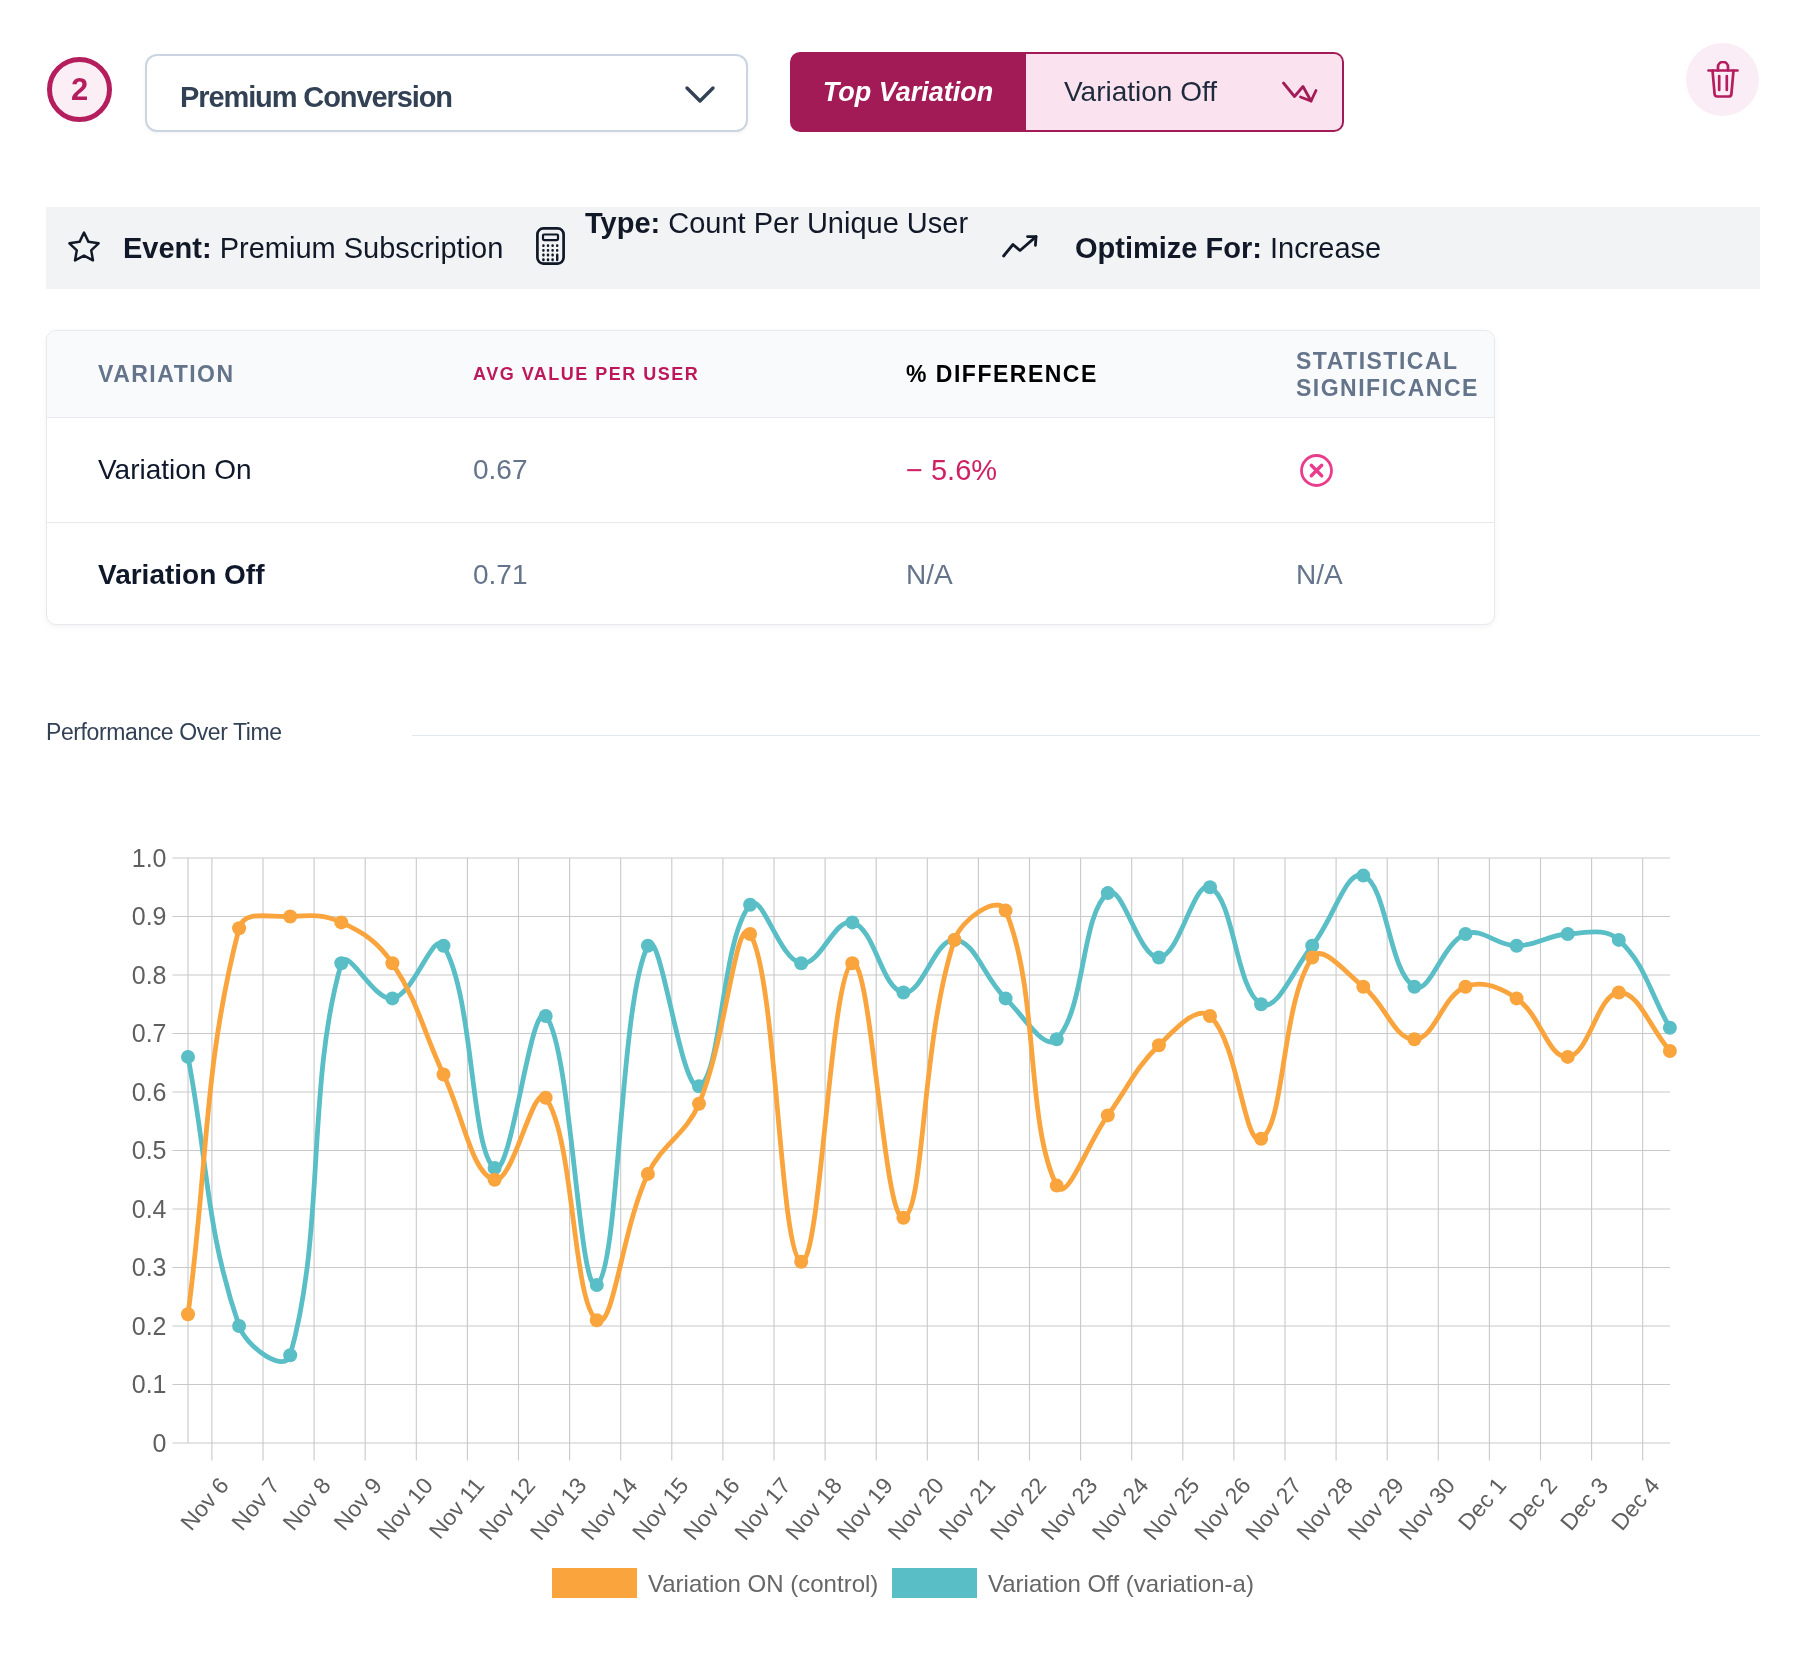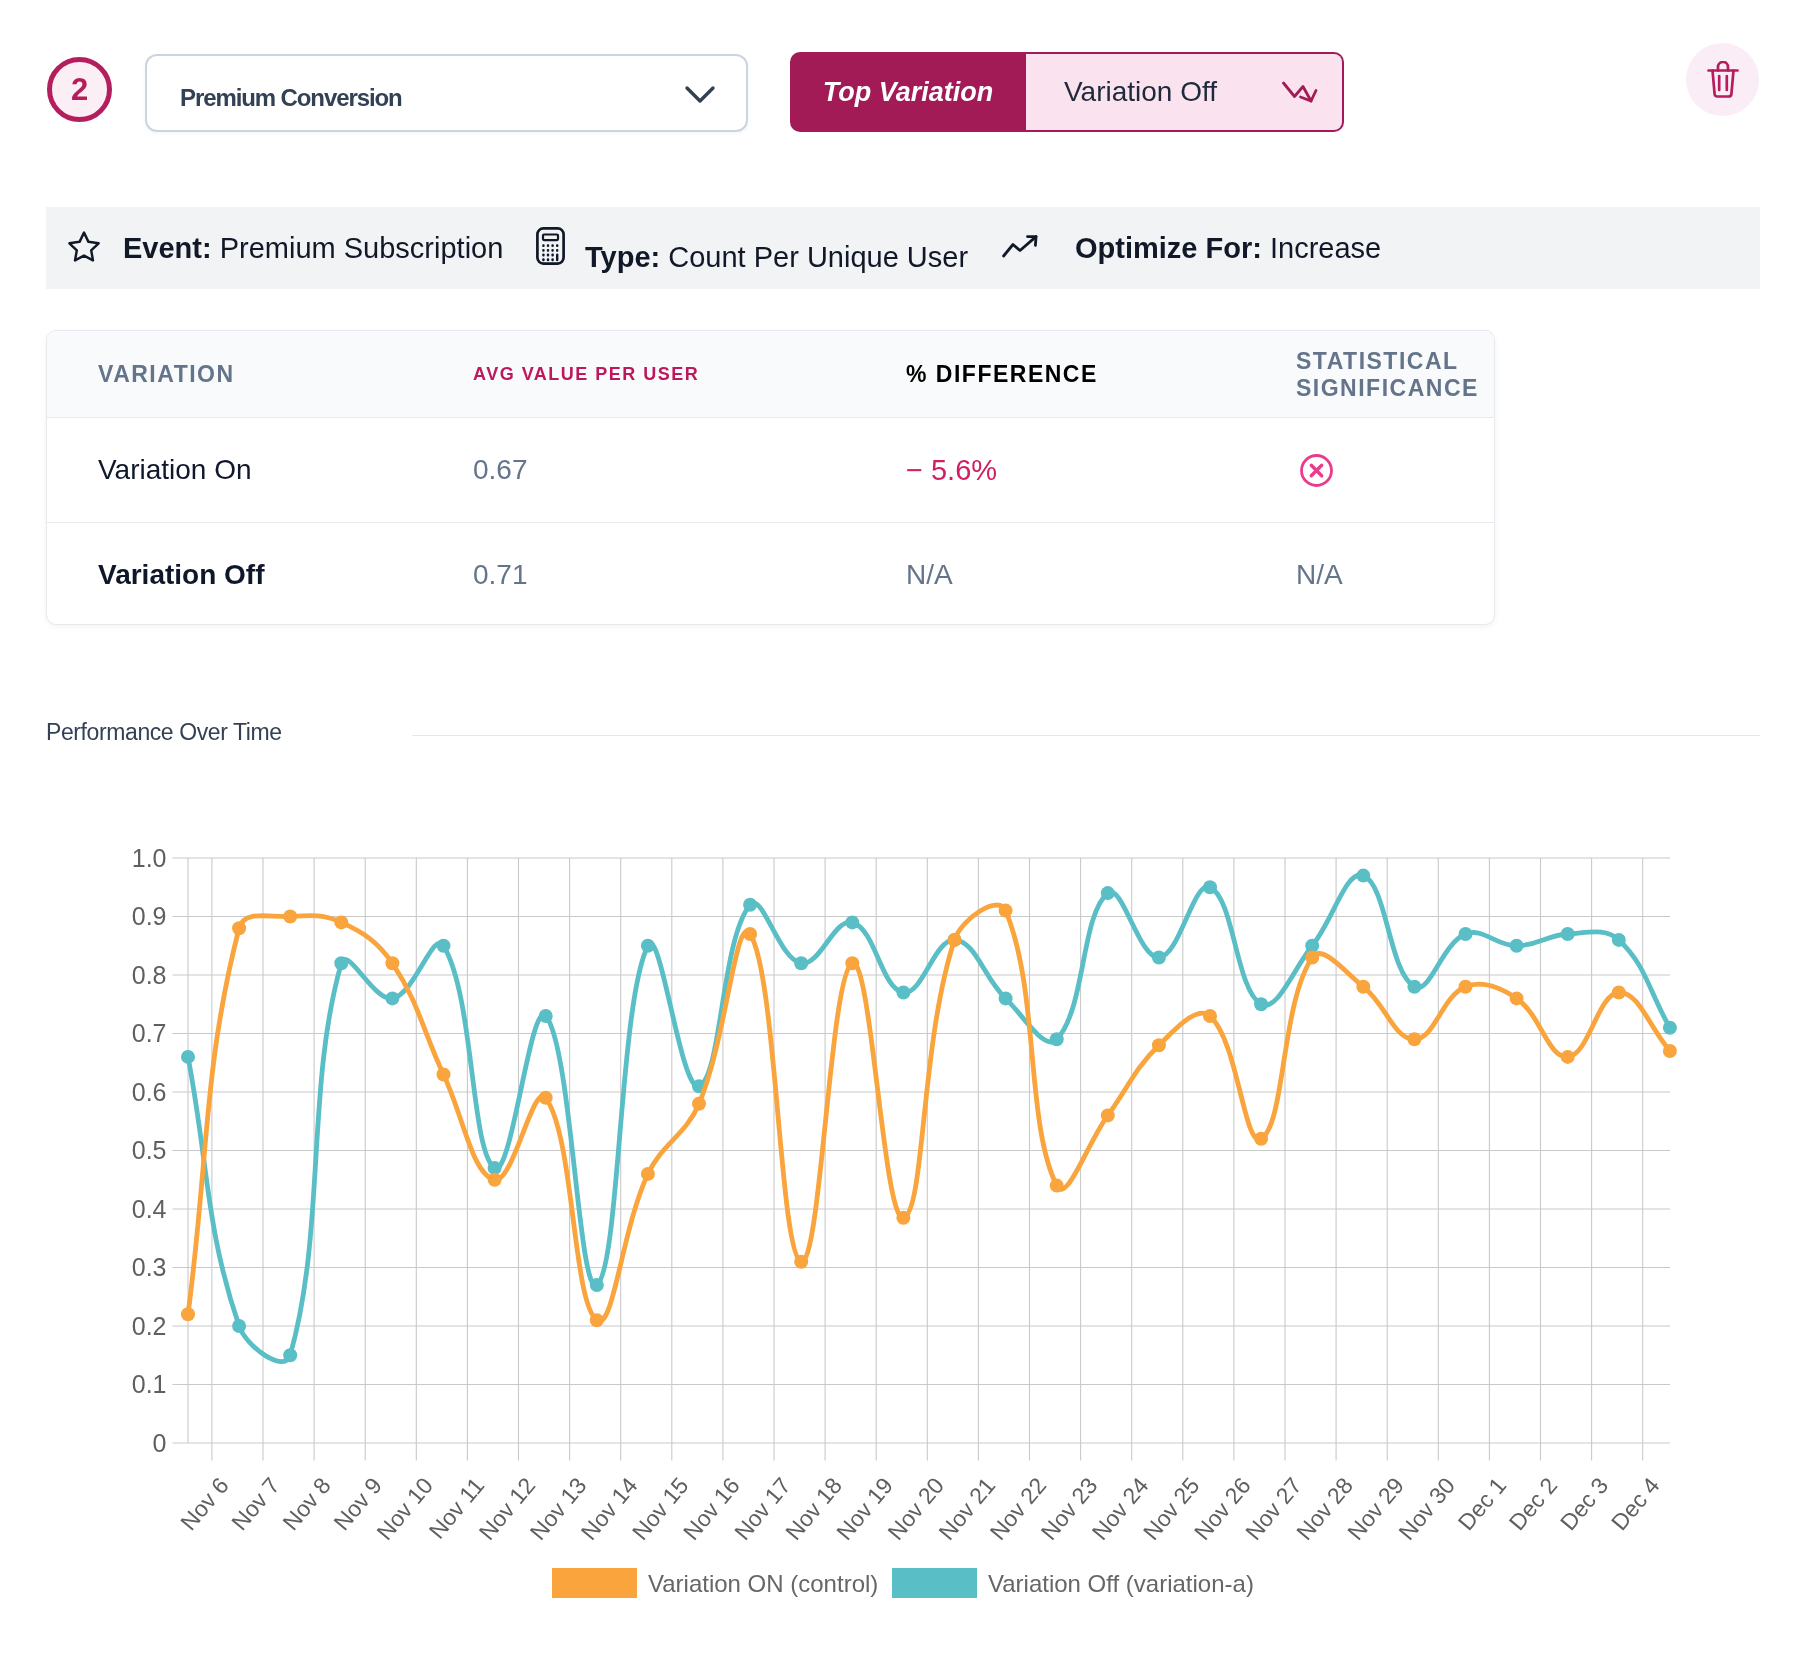--- a/index.html
+++ b/index.html
@@ -6,21 +6,21 @@
 html,body { width:1806px; height:1656px; background:#fff; font-family:"Liberation Sans",sans-serif; }
 .abs { position:absolute; }
 </style>
 </head>
 <body>
 <div class="abs" style="left:0;top:0;width:1806px;height:1656px;">
 
   <div class="abs" style="left:47px;top:57px;width:65px;height:65px;border:5px solid #B51E5D;border-radius:50%;background:#FCEEF5;display:flex;align-items:center;justify-content:center;color:#B51E5D;font-size:31px;font-weight:700;">2</div>
 
   <div class="abs" style="left:145px;top:54px;width:603px;height:78px;border:2px solid #CBD5E1;border-radius:12px;background:#fff;box-shadow:0 2px 4px rgba(0,0,0,0.04);display:flex;align-items:center;">
-    <span style="margin-left:33px;font-size:24px;font-weight:700;letter-spacing:-1.1px;color:#334155;margin-top:9px;">Premium Conversion</span>
+    <span style="margin-left:33px;font-size:29px;font-weight:700;letter-spacing:-1.1px;color:#334155;margin-top:9px;">Premium Conversion</span>
     <svg class="abs" style="right:30px;top:29px;" width="32" height="20" viewBox="0 0 32 20">
       <polyline points="3,3 16,16 29,3" fill="none" stroke="#334155" stroke-width="3.4" stroke-linecap="round" stroke-linejoin="round"></polyline>
     </svg>
   </div>
 
   <div class="abs" style="left:790px;top:52px;width:554px;height:80px;display:flex;border-radius:10px;">
     <div style="width:236px;background:#A21B57;border-radius:10px 0 0 10px;display:flex;align-items:center;justify-content:center;color:#fff;font-size:27px;font-weight:600;font-style:italic;">Top Variation</div>
     <div style="width:318px;background:#FAE3EF;border:2px solid #A21B57;border-left:none;border-radius:0 10px 10px 0;position:relative;display:flex;align-items:center;color:#1E293B;font-size:28px;font-weight:500;">
       <span style="margin-left:38px;">Variation Off</span>
       <svg class="abs" style="right:22px;top:26px;" width="38" height="26" viewBox="0 0 38 26">
@@ -61,21 +61,21 @@
           <rect x="20" y="21.9" width="2.4" height="2.9" rx="1"></rect>
         <rect x="6.2" y="26.6" width="2.4" height="2.9" rx="1"></rect>
           <rect x="10.8" y="26.6" width="2.4" height="2.9" rx="1"></rect>
           <rect x="15.4" y="26.6" width="2.4" height="2.9" rx="1"></rect>
         <rect x="6.2" y="31.3" width="2.4" height="2.9" rx="1"></rect>
           <rect x="10.8" y="31.3" width="2.4" height="2.9" rx="1"></rect>
           <rect x="15.4" y="31.3" width="2.4" height="2.9" rx="1"></rect>
         <rect x="20" y="26.6" width="2.4" height="7.6" rx="1.2"></rect>
       </g>
     </svg>
-    <div class="abs" style="left:539px;top:0;height:82px;display:flex;align-items:center;font-size:29px;color:#111827;margin-top:9px;"><b>Type:</b>&nbsp;Count Per Unique User</div>
+    <div class="abs" style="left:539px;top:0;height:82px;display:flex;align-items:flex-start;font-size:29px;color:#111827;"><b>Type:</b>&nbsp;Count Per Unique User</div>
     <svg class="abs" style="left:956px;top:28px;" width="37" height="23" viewBox="0 0 37 23">
       <polyline points="1.6,21 11,9.5 18,15.5 34,1.6" fill="none" stroke="#111827" stroke-width="2.8" stroke-linecap="round" stroke-linejoin="round"></polyline>
       <polyline points="25.5,1.6 34,1.6 33.4,10.4" fill="none" stroke="#111827" stroke-width="2.8" stroke-linecap="round" stroke-linejoin="round"></polyline>
     </svg>
     <div class="abs" style="left:1009px;top:0;height:82px;display:flex;align-items:center;font-size:29px;color:#111827;margin-left:20px;"><b>Optimize For:</b>&nbsp;Increase</div>
   </div>
 
   <div class="abs" style="left:46px;top:330px;width:1449px;height:295px;border:1px solid #E7E9EE;border-radius:10px;background:#fff;box-shadow:0 2px 6px rgba(0,0,0,0.05);overflow:hidden;">
     <div class="abs" style="left:0;top:0;width:100%;height:87px;background:#F9FAFB;border-bottom:1px solid #E7E9EE;"></div>
     <div class="abs" style="left:51px;top:0;height:87px;display:flex;align-items:center;font-size:23px;font-weight:700;letter-spacing:1.5px;color:#64748B;">VARIATION</div>

